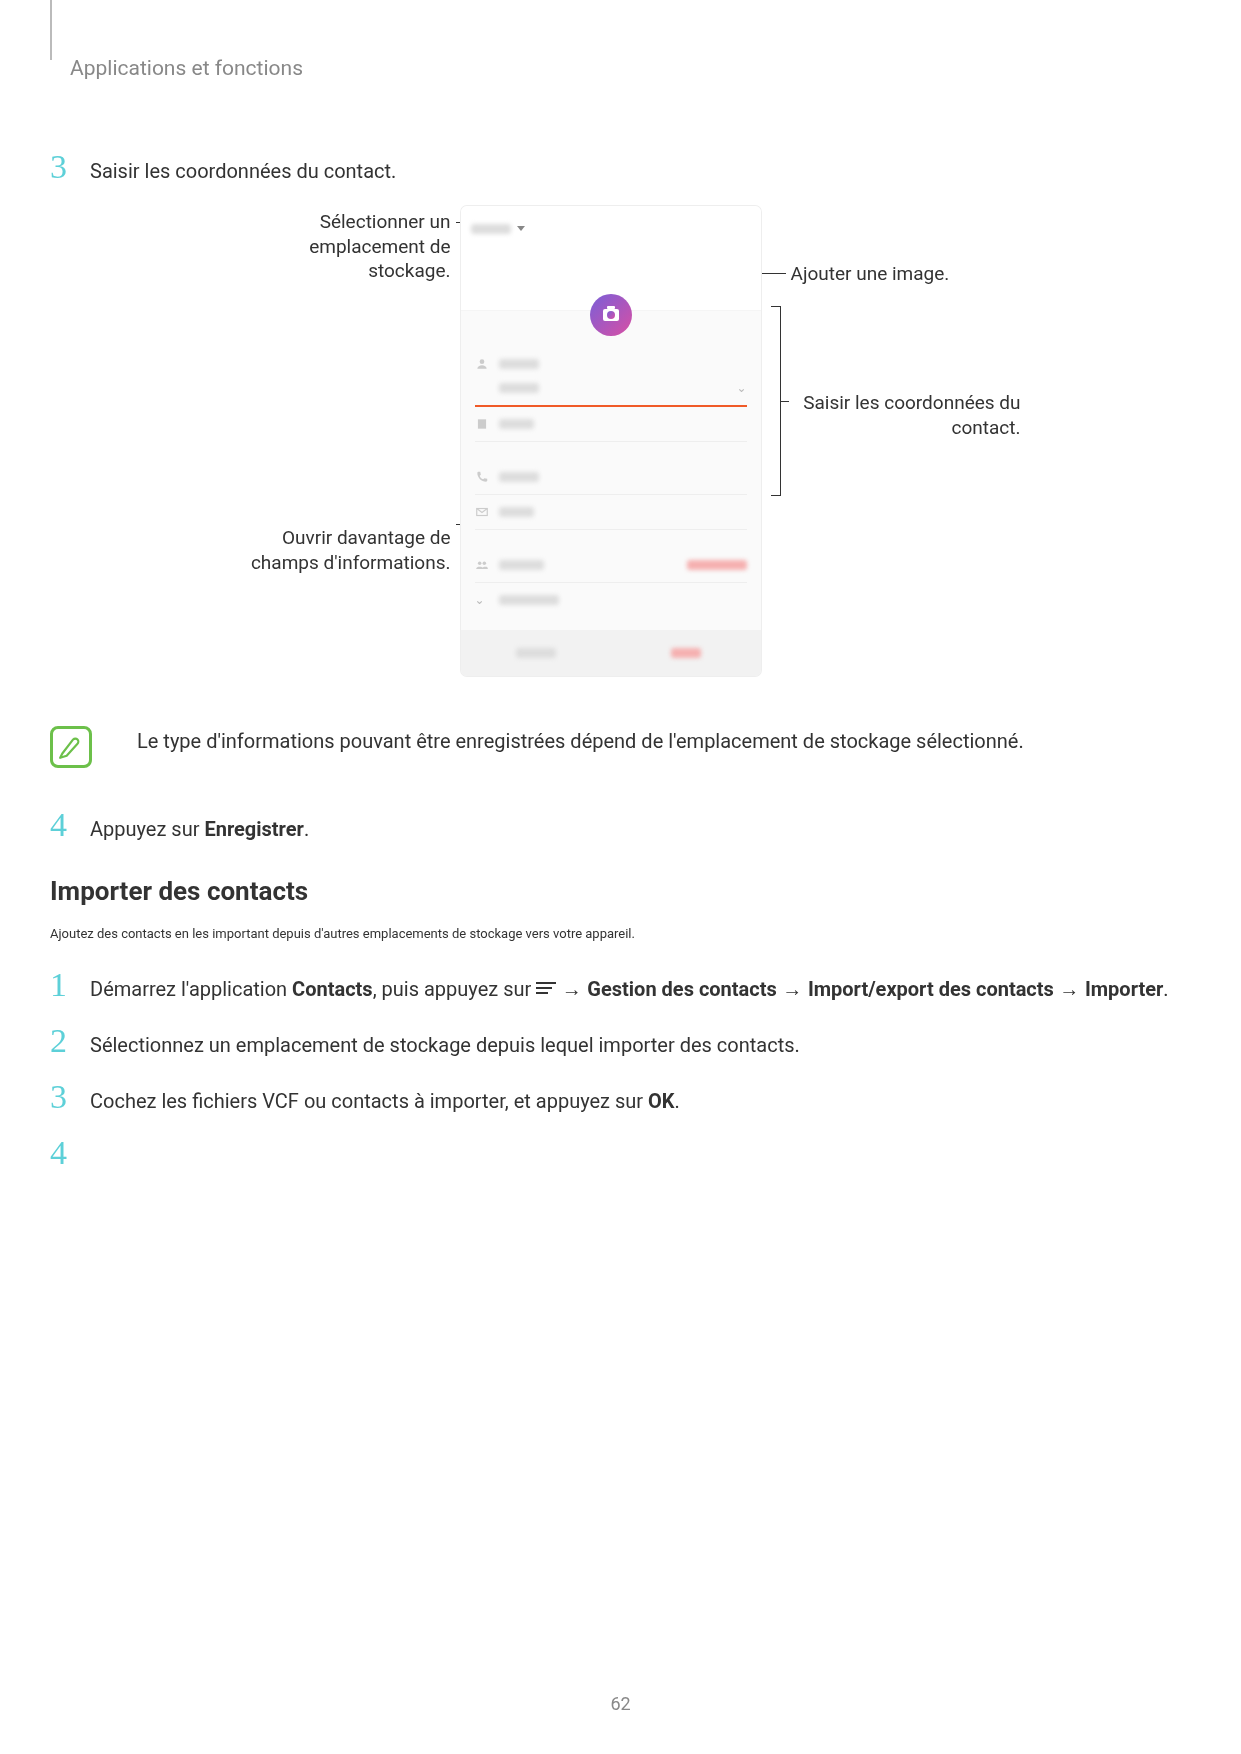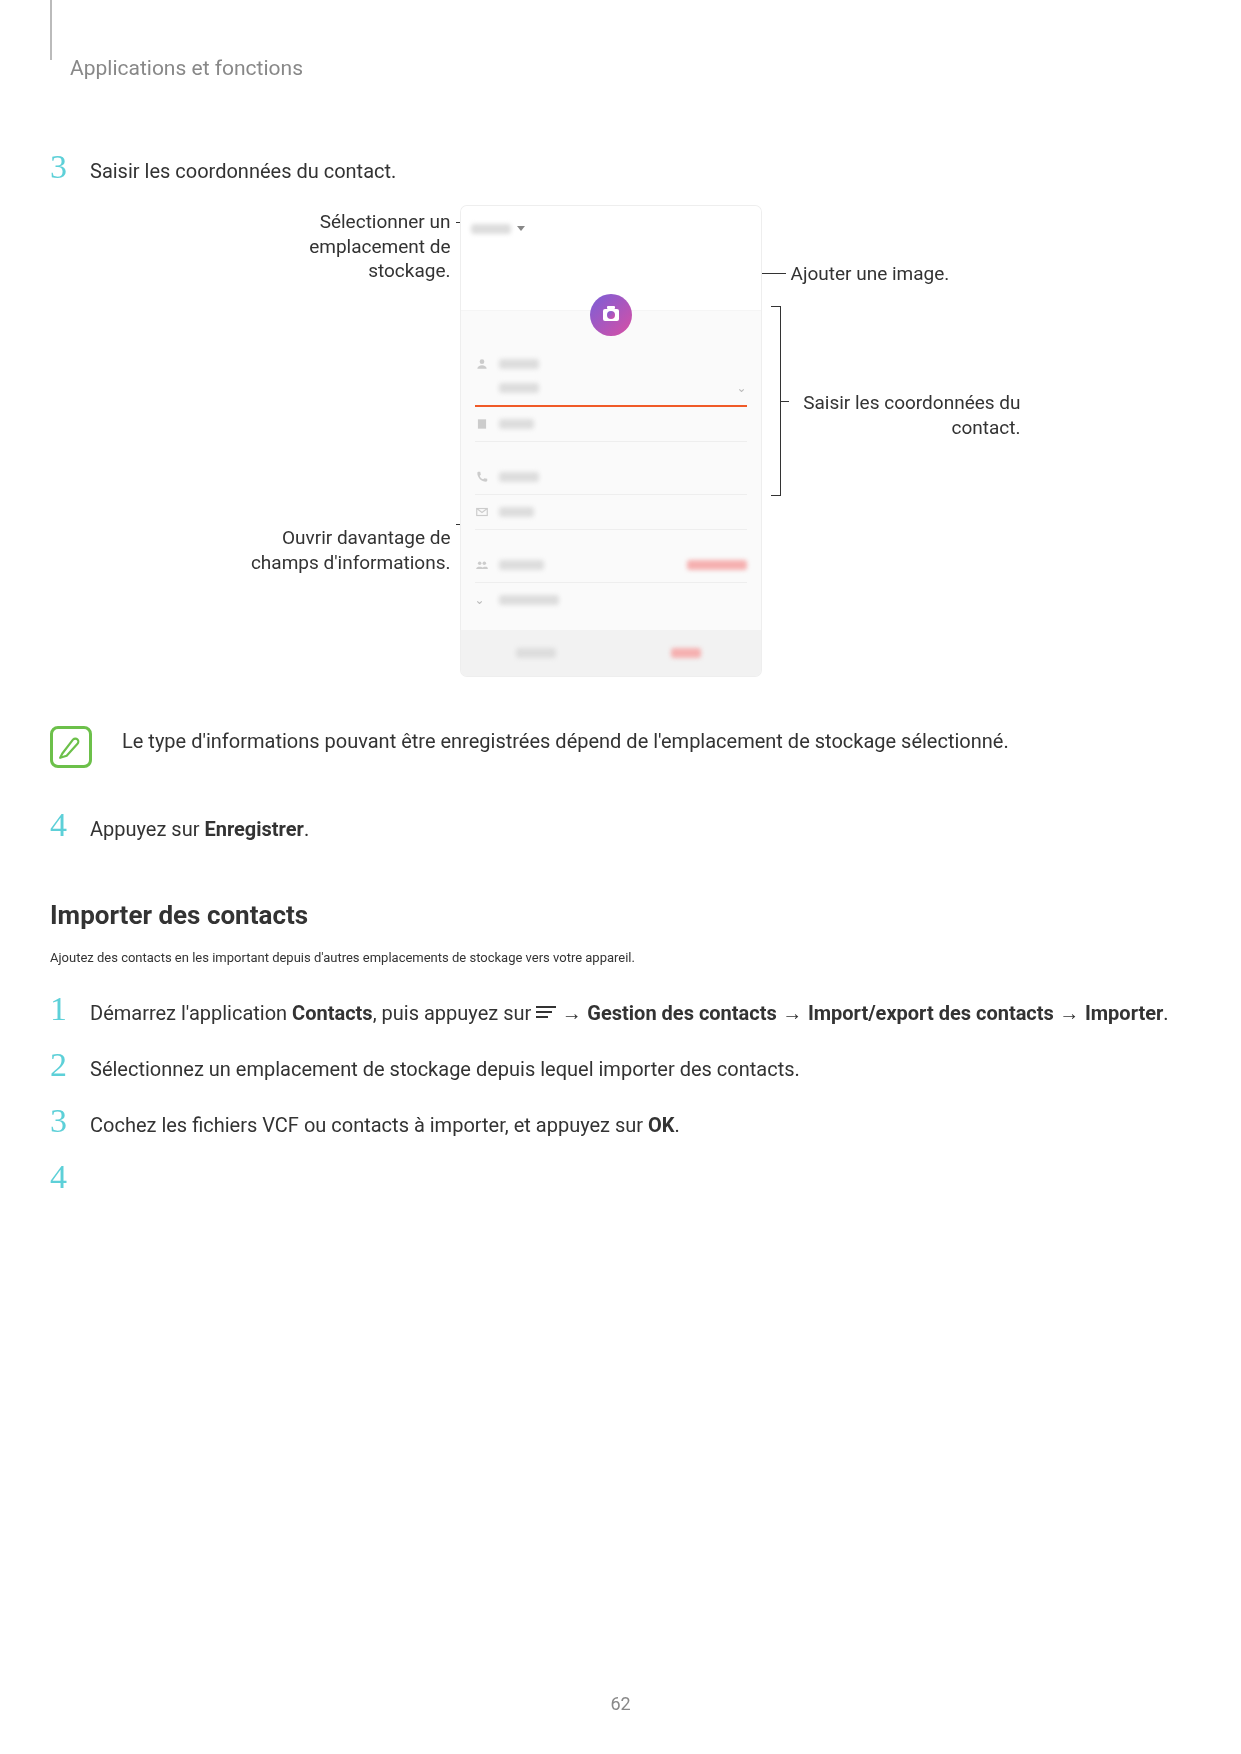--- a/index.html
+++ b/index.html
@@ -189,21 +189,21 @@
     .bracket {
       position: absolute;
       border-right: 1px solid #333;
       border-top: 1px solid #333;
       border-bottom: 1px solid #333;
     }
 
     .note-box {
       display: flex;
       align-items: flex-start;
-      gap: 30px;
+      gap: 45px;
       margin: 30px 0 40px 0;
     }
     .note-icon {
       width: 42px;
       height: 42px;
       border: 3px solid #6cc04a;
       border-radius: 8px;
       display: flex;
       align-items: center;
       justify-content: center;
@@ -212,21 +212,21 @@
     .note-icon svg { width: 26px; height: 26px; }
     .note-text {
       font-size: 20px;
       line-height: 1.5;
       padding-top: 0px;
     }
 
     .section-title {
       font-size: 26px;
       font-weight: 700;
-      margin: 56px 0 18px 0;
+      margin: 32px 0 18px 0;
     }
     .para {
       font-size: 13px;
       line-height: 1.5;
       margin-bottom: 24px;
     }
 
     .menu-icon-inline {
       display: inline-block;
       width: 20px;

